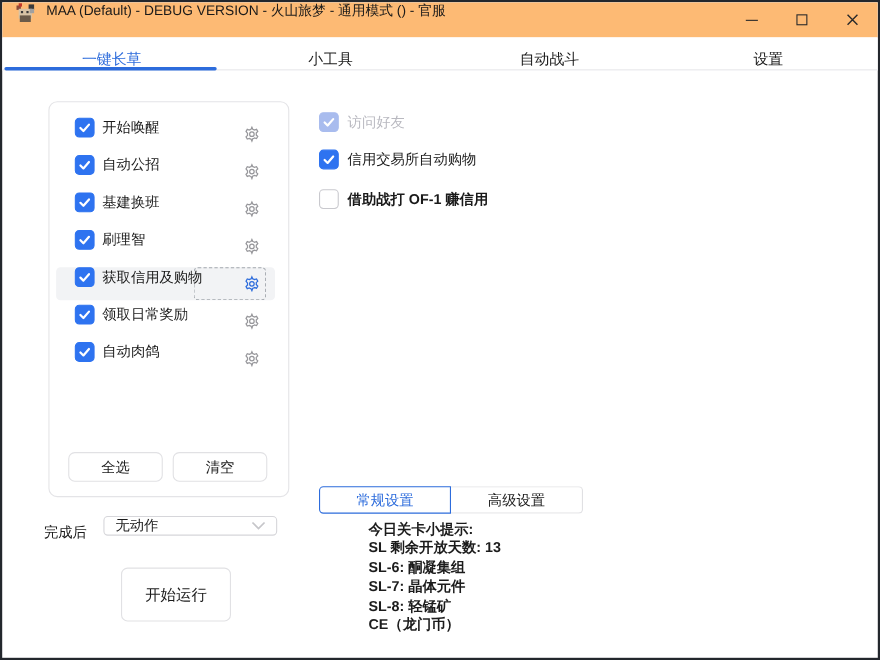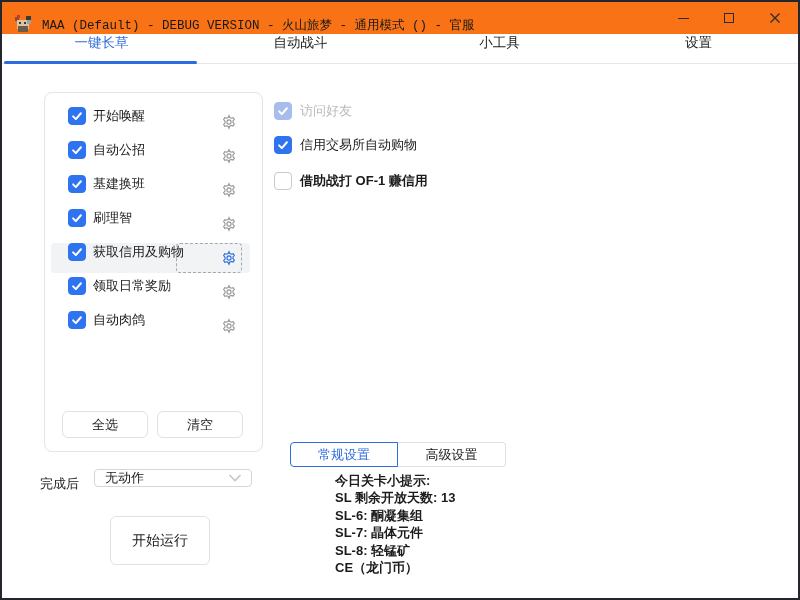--- a/index.html
+++ b/index.html
@@ -5,31 +5,31 @@
   * { margin:0; padding:0; box-sizing:border-box; }
   html,body { width:800px; height:600px; background:#9a9a9a; }
   body { font-family:"Liberation Sans","DejaVu Sans",sans-serif; color:#1a1a1a; }
 
   .window {
     position:relative; width:800px; height:600px; background:#ffffff;
     border:2px solid #23272d; overflow:hidden;
   }
 
   
-  .titlebar { position:absolute; top:0; left:0; right:0; height:32px; background:#f97316; display:flex; align-items:flex-end;font-family:Liberation Mono, monospace; }
+  .titlebar { position:absolute; top:0; left:0; right:0; height:32px; background:#fdba74; display:flex; align-items:flex-start; }
   .app-icon { width:20px; height:20px; margin-left:11px; image-rendering:pixelated; flex:0 0 auto; }
   .title-text { margin-left:9px; font-size:12.5px; color:#191919; white-space:nowrap; }
   .win-controls { position:absolute; right:0; top:0; height:32px; display:flex; }
   .win-btn { width:46px; height:32px; display:flex; align-items:center; justify-content:center; background:transparent; border:none; cursor:default; }
   .glyph-min { width:11px; height:0; border-top:1.4px solid #2b2b2b; }
   .glyph-max { width:10px; height:10px; border:1.4px solid #2b2b2b; }
 
   
   .tabbar { position:absolute; top:32px; left:0; right:0; height:30px; display:flex; border-bottom:1px solid #e7e7ea; background:#fff; }
-  .tab { flex:1 1 25%; display:flex; align-items:flex-start; justify-content:center; font-size:13.5px; color:#1a1a1a; position:relative; }
+  .tab { flex:1 1 25%; display:flex; align-items:flex-end; justify-content:center; font-size:13.5px; color:#1a1a1a; position:relative; }
   .tab.active { color:var(--accent); }
   .tab.active::after { content:""; position:absolute; left:2px; right:4px; bottom:-1px; height:3px; background:var(--accent); border-radius:2px; }
 
   
   .task-card { position:absolute; left:42px; top:90px; width:219px; height:360px; border:1px solid #e4e4e7; border-radius:8px; background:#fff; }
   .task-rows { position:absolute; top:10px; left:0; right:0; }
   .task-row { position:relative; height:30px; margin:4px 12px 0 6px; padding-left:17px; display:flex; border-radius:4px; }
   .task-row.focused { background:#f2f3f5; }
   .task-label { font-size:13px; margin-left:7px; }
   .gear-btn { position:absolute; right:13px; top:50%; transform:translateY(-50%); width:16px; height:16px; color:#97979b; background:none; border:none; padding:0; cursor:default; display:flex; align-items:center; justify-content:center; }
@@ -46,27 +46,27 @@
   .card-buttons { position:absolute; left:17px; right:19px; bottom:13px; display:flex; gap:9px; }
   .small-btn { flex:1; height:27px; background:#fff; border:1px solid #e1e1e4; border-radius:6px; font-size:13px; color:#1a1a1a; font-family:inherit; cursor:default; }
 
   
   .after-label { position:absolute; left:38px; top:473px; font-size:13px; }
   .after-select { position:absolute; left:92px; top:467px; width:158px; height:18px; border:1px solid #d6d6da; border-radius:4px; background:#fff; display:flex; align-items:center; padding-left:10px; font-size:13px; }
   .after-select .chev { position:absolute; right:9px; top:50%; transform:translateY(-50%); }
   .run-btn { position:absolute; left:108px; top:514px; width:100px; height:49px; background:#fff; border:1px solid #e1e1e4; border-radius:6px; font-size:14px; color:#1a1a1a; font-family:inherit; cursor:default; }
 
   
-  .option-row { position:absolute; left:272px; display:flex; align-items:center; height:18px;text-align:center; }
+  .option-row { position:absolute; left:288px; display:flex; align-items:center; height:18px;text-align:center; }
   .option-row .opt-label { font-size:13px; margin-left:8px; }
   .option-row.disabled .opt-label { color:#b9b9c0; }
 
   
   .seg { position:absolute; left:288px; top:440px; display:flex; height:25px; }
-  .seg-btn { width:108px; height:25px; font-size:13px; font-family:inherit; background:#fff; cursor:default; }
+  .seg-btn { width:120px; height:25px; font-size:13px; font-family:inherit; background:#fff; cursor:default; }
   .seg-btn.sel { border:1px solid var(--accent); color:var(--accent); border-radius:4px 0 0 4px; }
   .seg-btn.unsel { border:1px solid #e0e0e3; border-left:none; color:#1a1a1a; border-radius:0 4px 4px 0; }
 
   
   .tips { position:absolute; left:333px; top:470px; font-size:13px; line-height:17.4px; color:#1c1c1c;font-weight:bold; }
 
   :root { --accent:#2d6cdc; --cbblue:#2e73f0; }
 </style>
 </head>
 <body>
@@ -98,24 +98,24 @@
           </svg>
       </button>
     </div>
   </div>
 
   <div class="tabbar">
     <div class="tab active">
         <span>一键长草</span>
       </div>
     <div class="tab">
+        <span>小工具</span>
+      </div>
+    <div class="tab">
         <span>自动战斗</span>
-      </div>
-    <div class="tab">
-        <span>小工具</span>
       </div>
     <div class="tab">
         <span>设置</span>
       </div>
   </div>
 
   <div class="task-card">
     <div class="task-rows">
 
       <div class="task-row">

